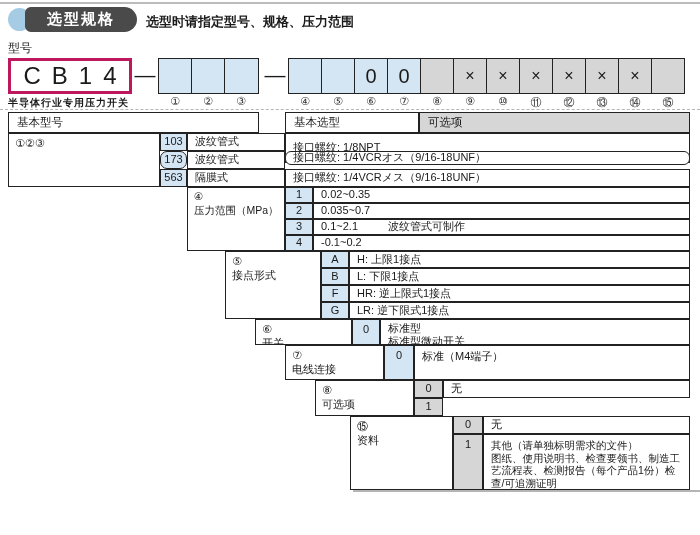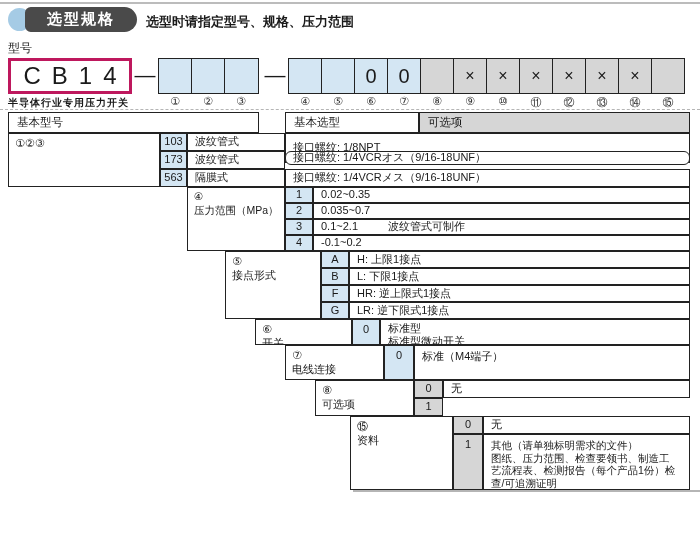--- a/index.html
+++ b/index.html
@@ -99,21 +99,21 @@
   <div class="dashline"></div>
 
   <div class="cell hdr" style="left:8px;top:112px;width:251px;height:21px;">基本型号</div>
   <div class="cell hdr" style="left:285px;top:112px;width:134px;height:21px;">基本选型</div>
   <div class="cell hdr gray" style="left:419px;top:112px;width:271px;height:21px;">可选项</div>
 
   <div class="cell lbl" style="left:8px;top:133px;width:152px;height:54px;">①②③</div>
   <div class="cell code" style="left:160px;top:133px;width:27px;height:18px;">103</div>
   <div class="cell desc" style="left:187px;top:133px;width:98px;height:18px;">波纹管式</div>
   <div class="cell desc" style="left:285px;top:133px;width:405px;height:30px;">接口螺纹: 1/8NPT</div>
-  <div class="cell code" style="left:160px;top:151px;width:27px;height:18px;">173</div>
+  <div class="cell code" style="left:160px;top:151px;width:27px;height:18px;border-radius:7px;">173</div>
   <div class="cell desc" style="left:187px;top:151px;width:98px;height:18px;">波纹管式</div>
   <div class="cell desc" style="left:285px;top:151px;width:405px;height:14px;border-radius:6px;">接口螺纹: 1/4VCRオス（9/16-18UNF）</div>
   <div class="cell code" style="left:160px;top:169px;width:27px;height:18px;">563</div>
   <div class="cell desc" style="left:187px;top:169px;width:98px;height:18px;">隔膜式</div>
   <div class="cell desc" style="left:285px;top:169px;width:405px;height:18px;">接口螺纹: 1/4VCRメス（9/16-18UNF）</div>
 
   <div class="cell lbl small" style="left:187px;top:187px;width:98px;height:64px;">
     <span>④</span>
     <span>压力范围（MPa）</span>
   </div>
@@ -169,19 +169,19 @@
 
   <div class="cell lbl" style="left:350px;top:416px;width:103px;height:74px;">
     <span>⑮</span>
     <span>资料</span>
   </div>
   <div class="cell code gray" style="left:453px;top:416px;width:30px;height:18px;">0</div>
   <div class="cell desc" style="left:483px;top:416px;width:207px;height:18px;">无</div>
   <div class="cell code gray top" style="left:453px;top:434px;width:30px;height:56px;">1</div>
   <div class="cell desc lines small" style="left:483px;top:434px;width:207px;height:56px;padding-top:4px;">
     <span>其他（请单独标明需求的文件）</span>
-    <span>图纸、压力范围、检查要领书、制造工</span>
+    <span>图纸、使用说明书、检查要领书、制造工</span>
     <span>艺流程表、检测报告（每个产品1份）检</span>
     <span>查/可追溯证明</span>
   </div>
 
   <div class="endline"></div>
 </div>
 
 </body></html>

